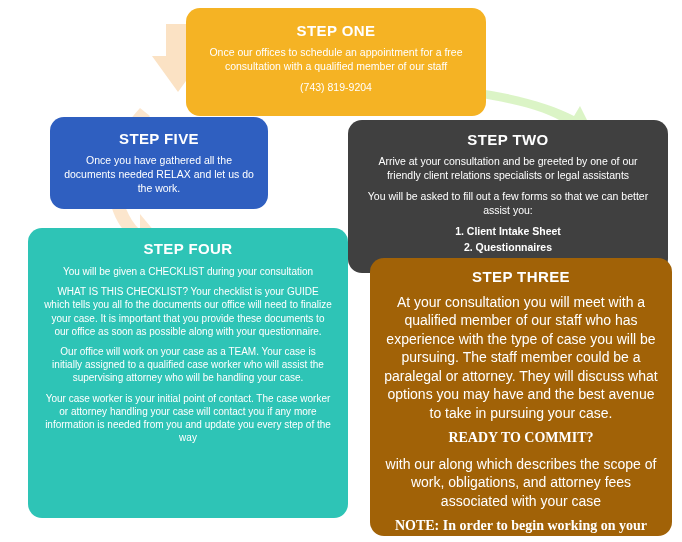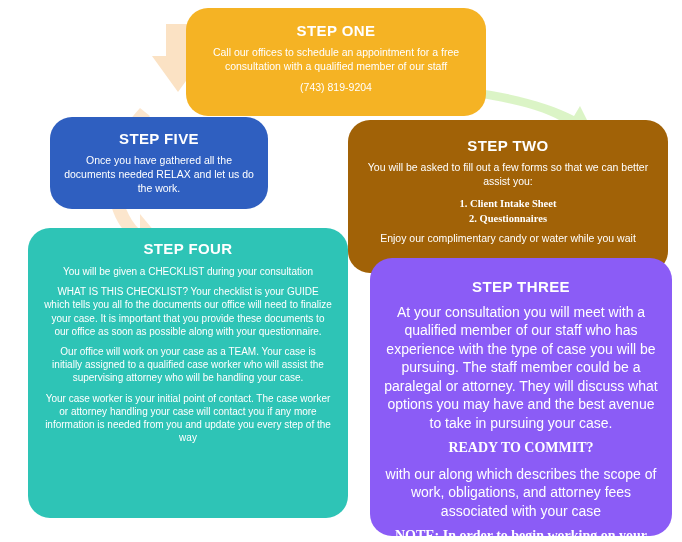--- a/index.html
+++ b/index.html
@@ -23,21 +23,21 @@
     position: absolute;
     left: 0;
     top: 0;
     width: 682px;
     height: 542px;
     z-index: 0;
   }
   .card {
     position: absolute;
     box-sizing: border-box;
-    border-radius: 22px;
+    border-radius: 14px;
     color: #ffffff;
     z-index: 2;
     padding: 8px 14px 10px 14px;
   }
   .card h2 {
     margin: 4px 0 7px 0;
     text-align: center;
     font-size: 15px;
     font-weight: bold;
     letter-spacing: 0.4px;
@@ -56,21 +56,20 @@
     font-family: Liberation Serif, serif;
   }
   .card ol {
     margin: 0 0 6px 0;
     padding: 0;
     list-style: none;
     text-align: center;
     font-size: 10.5px;
     line-height: 1.45;
     font-weight: bold;
-    font-family: Liberation Serif, serif;
   }
   .card ol li {
     text-align: center;
   }
 
   
   #step-one {
     left: 186px;
     top: 8px;
     width: 300px;
@@ -78,32 +77,32 @@
     background: #f5b324;
   }
   #step-one h2 { font-size: 15px; margin-top: 6px; }
   #step-one p { font-size: 10.5px; }
 
   #step-two {
     left: 348px;
     top: 120px;
     width: 320px;
     height: 153px;
-    background: #a16207;
-    padding-top: 12px;
+    background: #404040;
+    padding-top: 6px;
   }
   #step-two h2 { margin-top: 5px; }
 
   #step-three {
     left: 370px;
     top: 258px;
     width: 302px;
     height: 278px;
-    background: #8b5cf6;
-    padding: 14px 14px;
+    background: #a16207;
+    padding: 4px 14px;
   }
   #step-three h2 { margin-top: 6px; margin-bottom: 8px; }
   #step-three p { font-size: 14px; }
 
   #step-four {
     left: 28px;
     top: 228px;
     width: 320px;
     height: 290px;
     background: #2ec4b6;
@@ -134,26 +133,27 @@
 
     <path d="M150,116 C120,150 110,200 140,230 L140,214 L160,238 L138,258 L138,244 C96,214 100,150 140,108 Z" fill="#fbe2c4" opacity="0.85"></path>
 
     <path d="M470,96 C520,104 548,112 566,124 L560,132 L596,138 L580,106 L574,116 C552,104 516,94 472,88 Z" fill="#d7f3c0" opacity="0.9"></path>
 
     <path d="M556,270 L556,258 L534,282 L556,306 L556,292 L590,292 L590,270 Z" fill="#d7f3c0" opacity="0.0"></path>
   </svg>
 
   <div class="card" id="step-one">
     <h2>STEP ONE</h2>
-    <p>Call our offices to schedule an appointment for a free consultation with a qualified member of our staff</p>
+    <p>Once our offices to schedule an appointment for a free consultation with a qualified member of our staff</p>
     <p class="last">(743) 819-9204</p>
   </div>
 
   <div class="card" id="step-two">
     <h2>STEP TWO</h2>
+    <p>Arrive at your consultation and be greeted by one of our friendly client relations specialists or legal assistants</p>
     <p>You will be asked to fill out a few forms so that we can better assist you:</p>
     <ol>
       <li>1. Client Intake Sheet</li>
       <li>2. Questionnaires</li>
     </ol>
     <p class="last">Enjoy our complimentary candy or water while you wait</p>
   </div>
 
   <div class="card" id="step-three">
     <h2>STEP THREE</h2>

